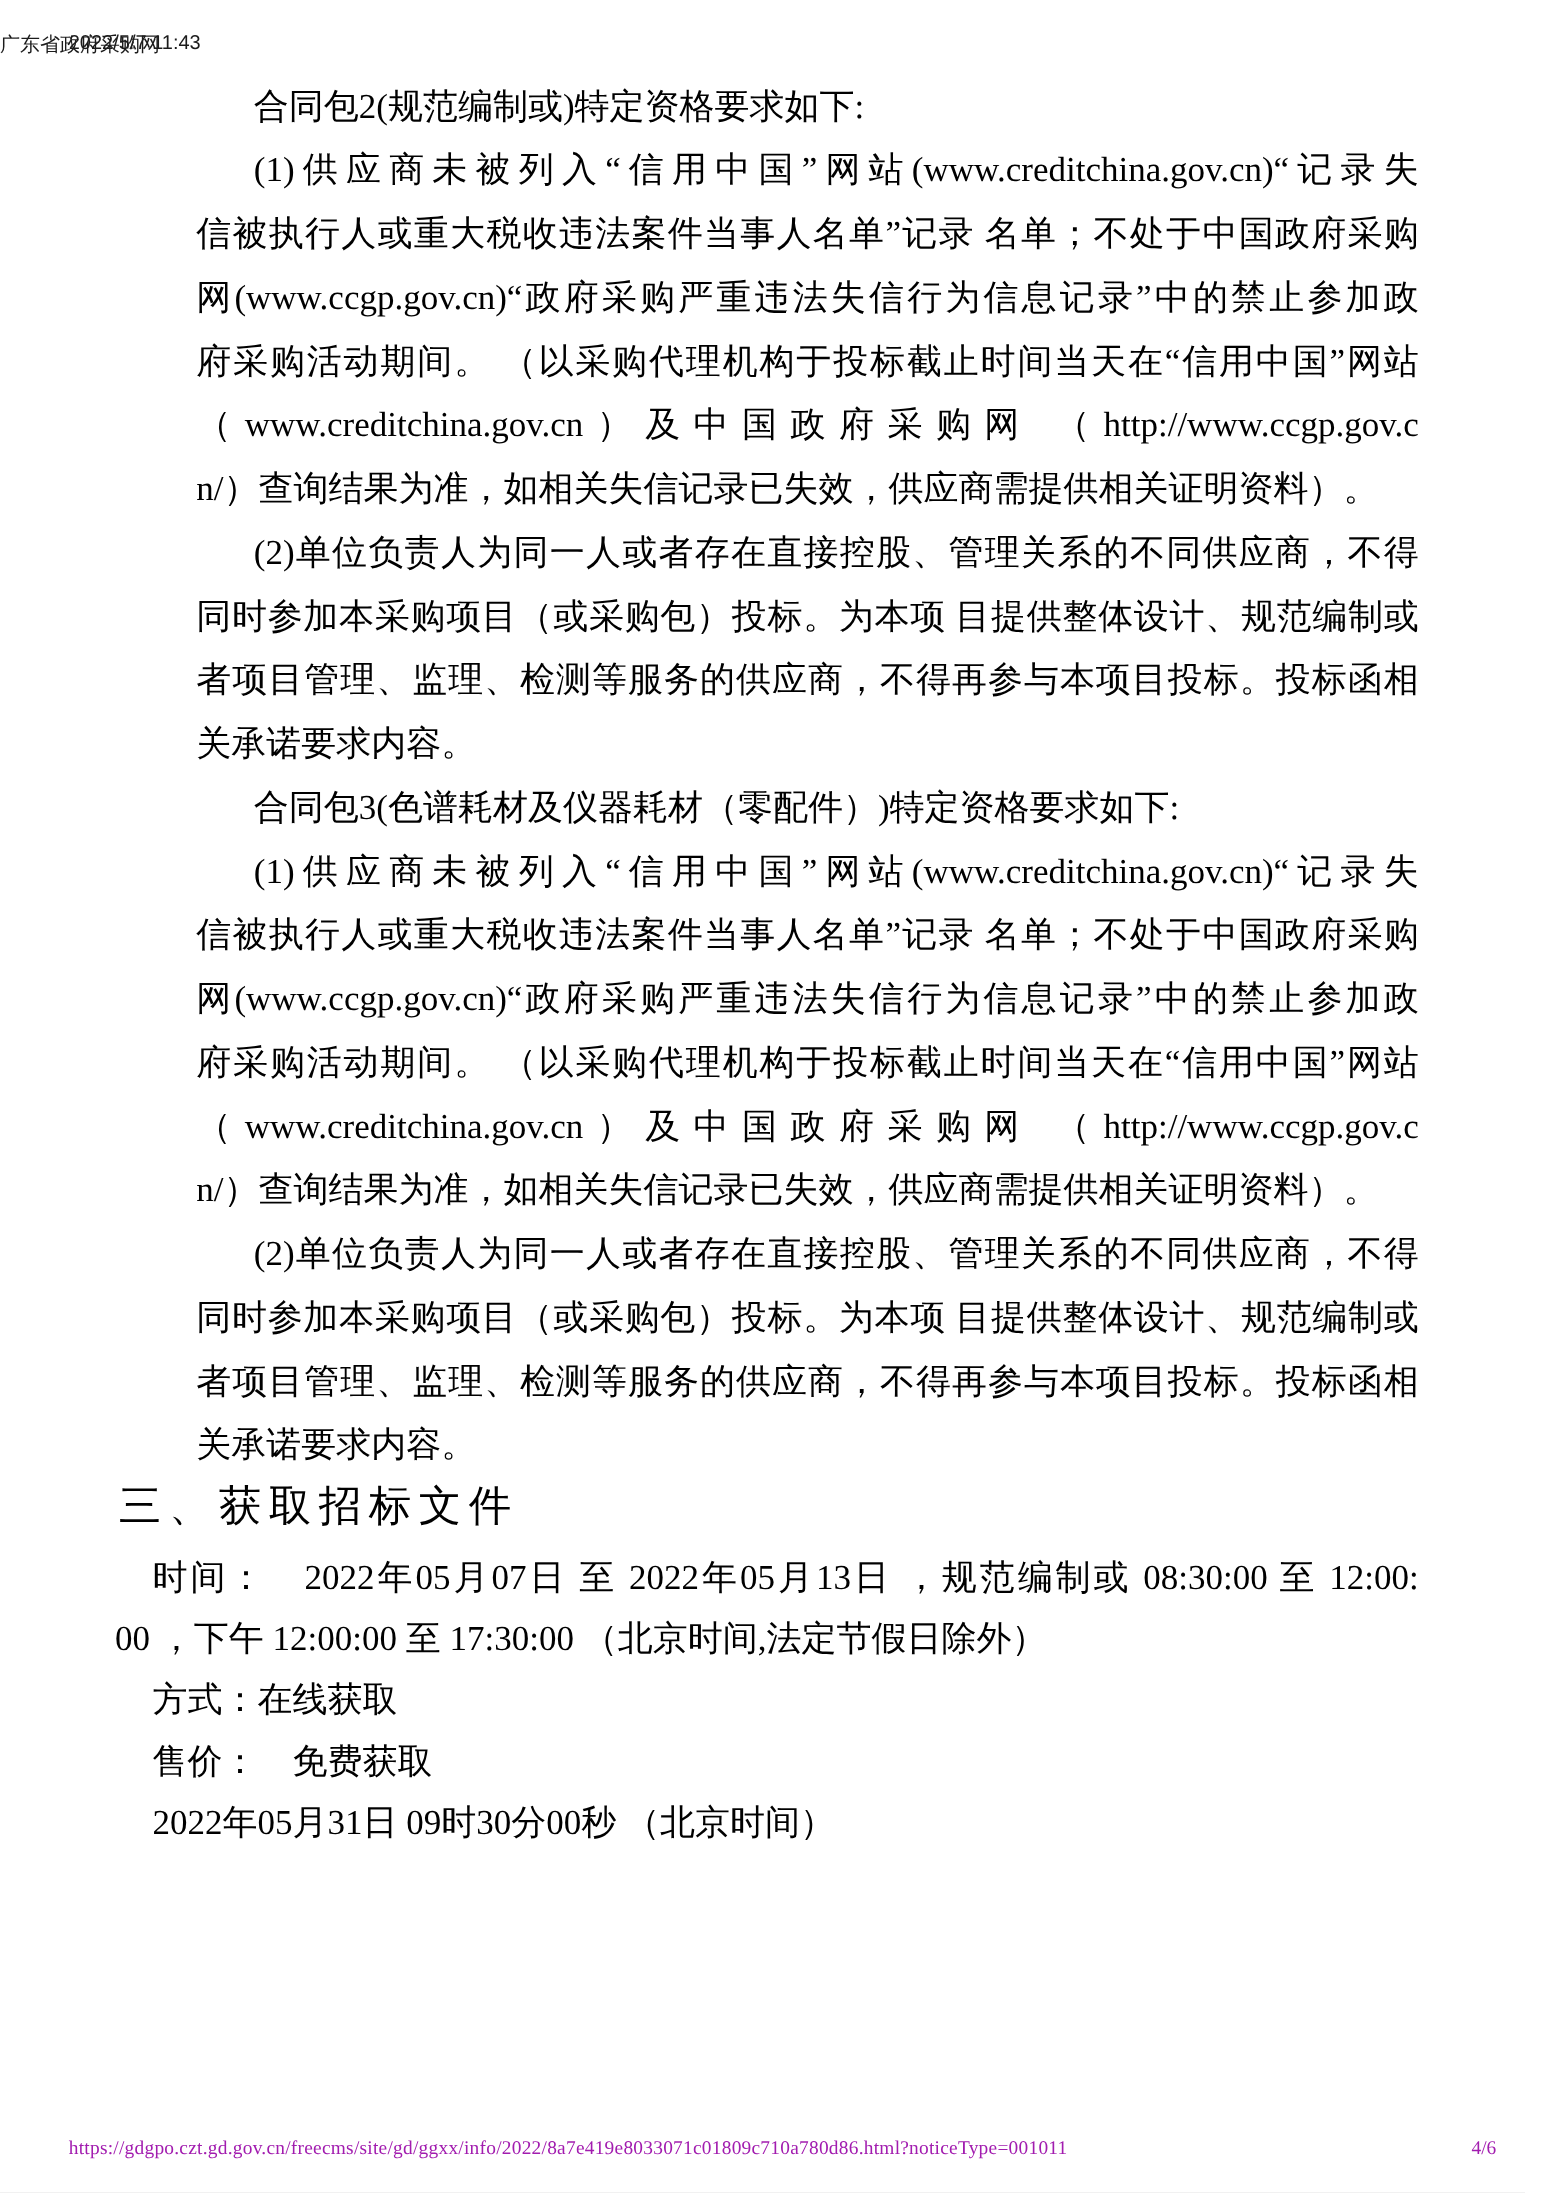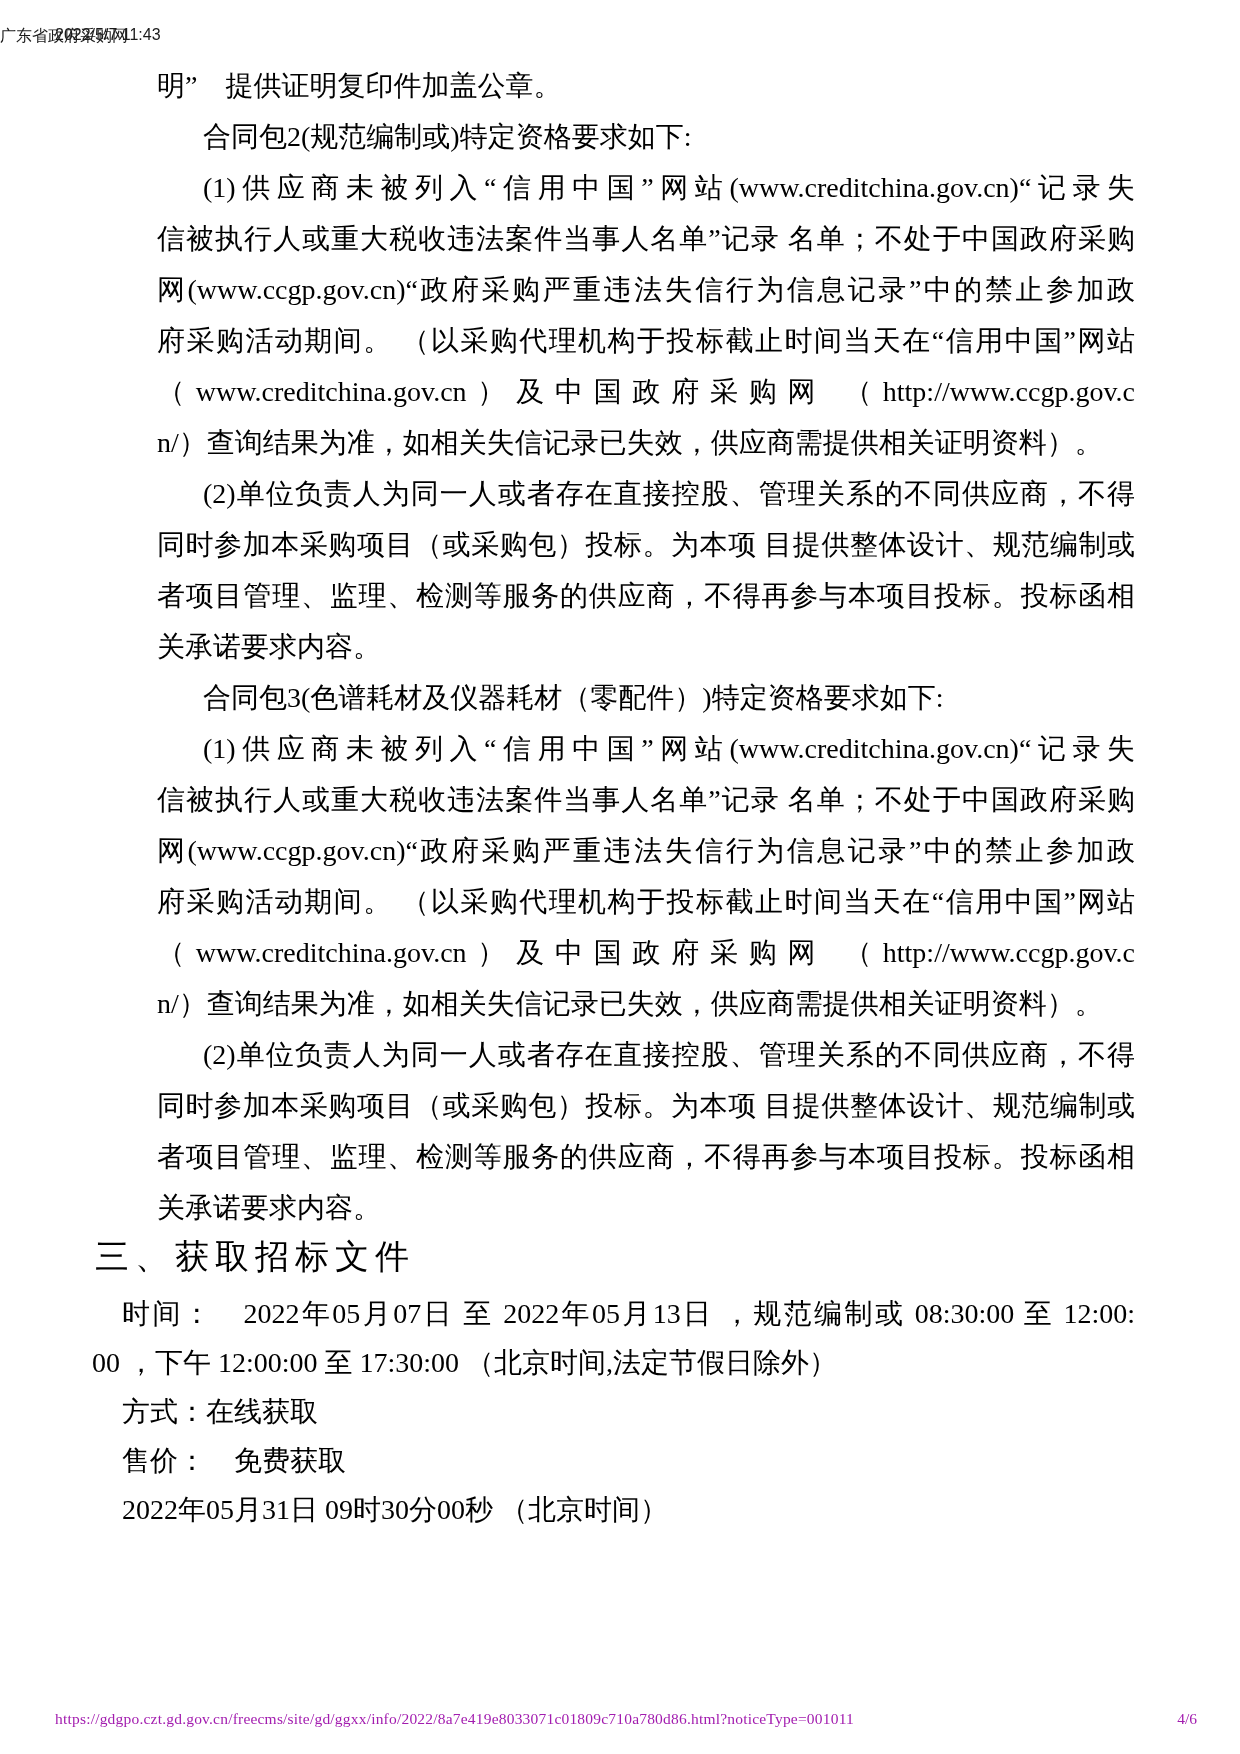--- a/index.html
+++ b/index.html
@@ -39,23 +39,20 @@
 <body>
 
 <div class="page">
 
   <div class="hdr">
     <span class="hdr-dt">2022/5/7 11:43</span>
     <div class="hdr-ttl">广东省政府采购网</div>
   </div>
 
   <div class="content">
-      <div class="para body">
-        <div class="line">明”　提供证明复印件加盖公章。</div>
-      </div>
       <div class="para body">
         <div class="line indent">合同包2(规范编制或)特定资格要求如下:</div>
       </div>
       <div class="para body">
         <div class="line indent fill">(1)供应商未被列入“信用中国”网站(www.creditchina.gov.cn)“记录失</div>
         <div class="line fill">信被执行人或重大税收违法案件当事人名单”记录 名单；不处于中国政府采购</div>
         <div class="line fill">网(www.ccgp.gov.cn)“政府采购严重违法失信行为信息记录”中的禁止参加政</div>
         <div class="line fill">府采购活动期间。 （以采购代理机构于投标截止时间当天在“信用中国”网站</div>
         <div class="line fill">（www.creditchina.gov.cn）及中国政府采购网 （http://www.ccgp.gov.c</div>
         <div class="line">n/）查询结果为准，如相关失信记录已失效，供应商需提供相关证明资料）。</div>

